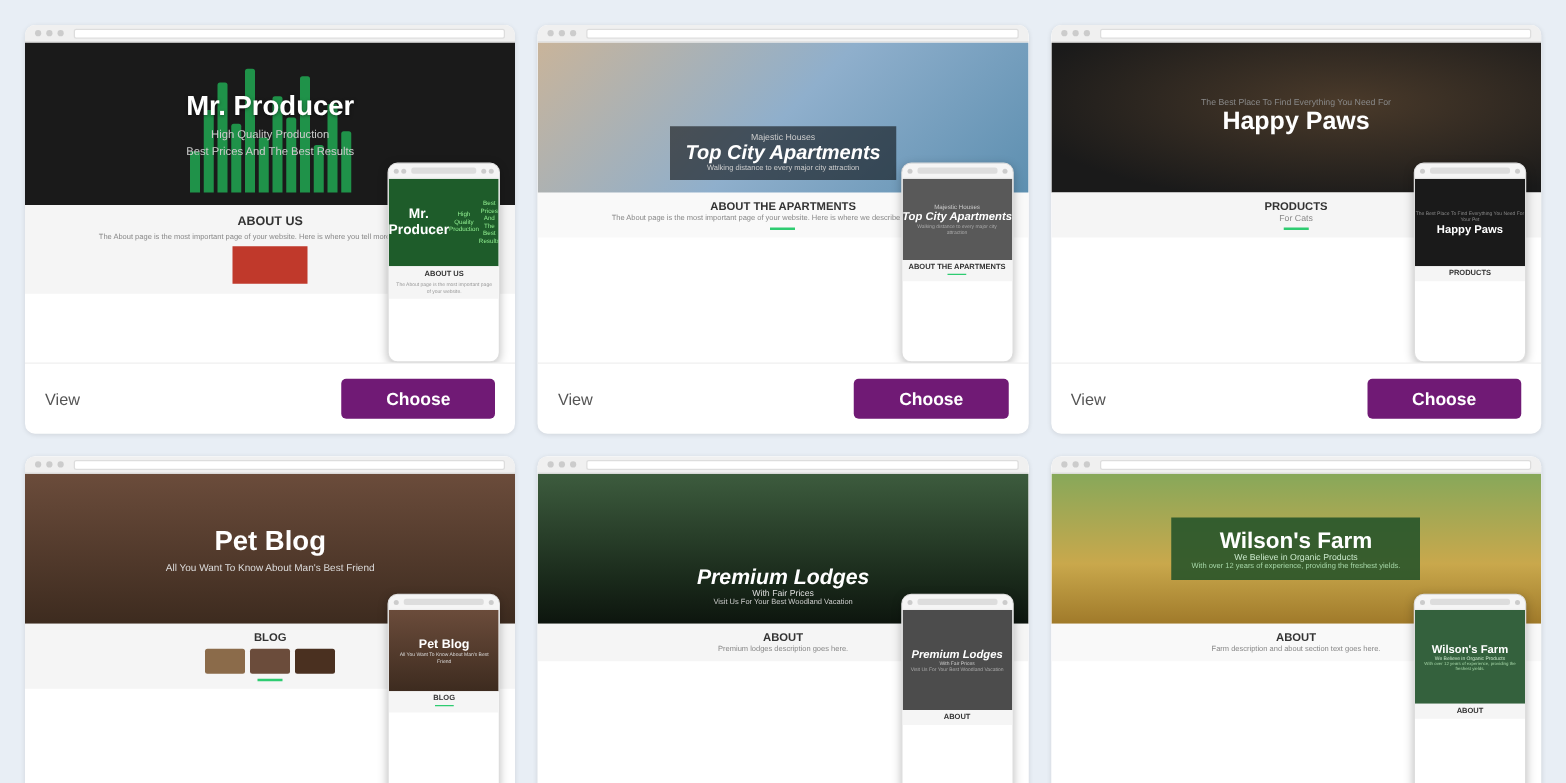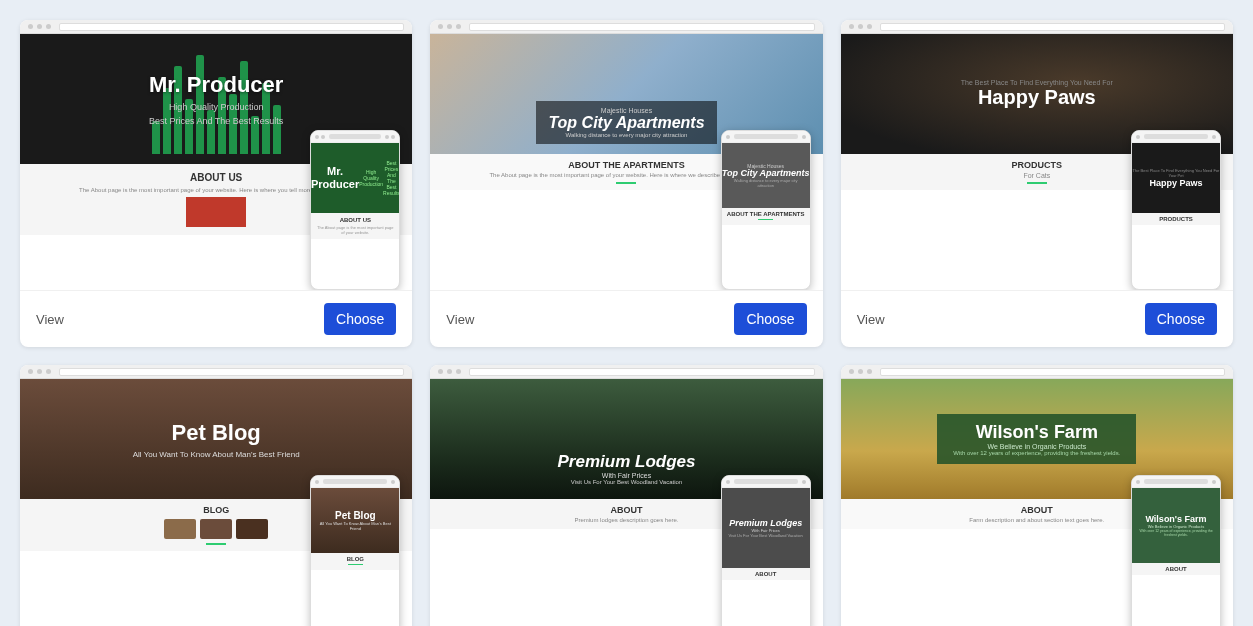--- a/index.html
+++ b/index.html
@@ -75,27 +75,27 @@
     }
     .btn-view {
       background: none;
       border: none;
       color: #555;
       font-size: 13px;
       cursor: pointer;
       font-weight: 500;
     }
     .btn-choose {
-      background: #1d4ed8;
+      background: #701a75;
       color: #fff;
       border: none;
       border-radius: 4px;
-      padding: 8px 12px;
+      padding: 8px 36px;
       font-size: 14px;
-      font-weight: 400;
+      font-weight: 700;
       cursor: pointer;
     }
 
     
     .t1-bg {
       background: #1a1a1a;
       width: 100%;
       height: 100%;
       position: relative;
       display: flex;

